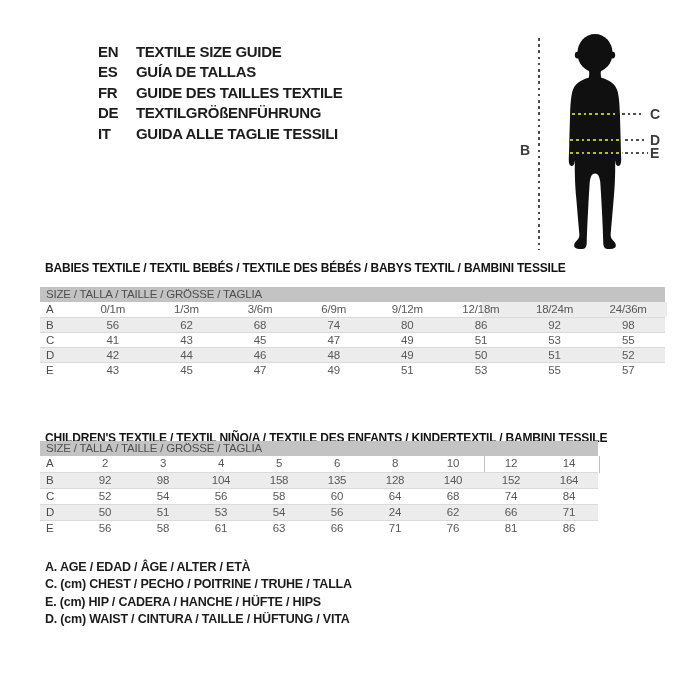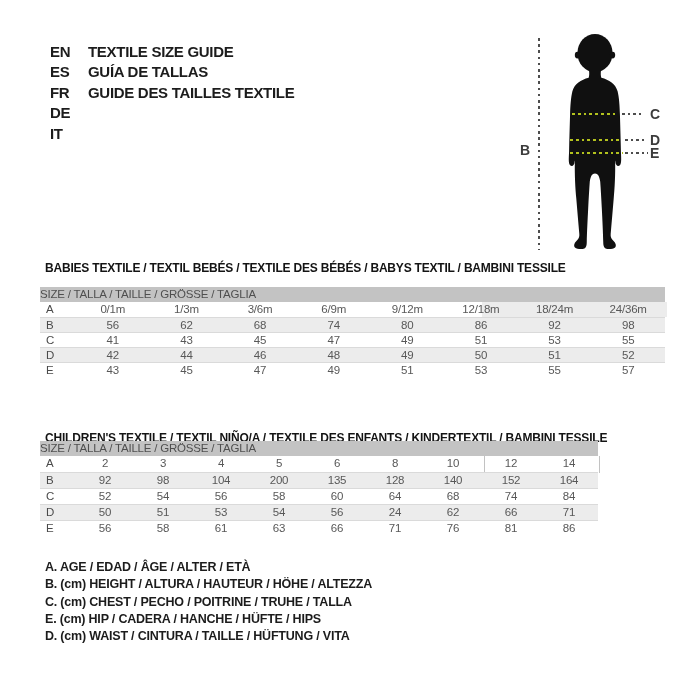--- a/index.html
+++ b/index.html
@@ -3,38 +3,38 @@
 <meta charset="utf-8">
 <style>
   html,body { margin:0; padding:0; background:#fff; }
   #page {
     position:relative; width:700px; height:700px; background:#ffffff;
     font-family:"Liberation Sans", sans-serif; overflow:hidden;
     -webkit-font-smoothing:antialiased;
   }
   
   #lang-block { position:absolute; left:50px; top:42px; color:#1c1c1c; }
-  .lang-row { display:flex; line-height:20.4px; font-size:15px; font-weight:700; letter-spacing:-0.3px; }
+  .lang-row { display:flex; line-height:20.4px; font-size:15px; font-weight:700; letter-spacing:-0.3px;margin-left:48px; }
   .lang-code { width:38px; }
   
   #figure { position:absolute; left:500px; top:25px; width:185px; height:232px; }
   #silhouette { position:absolute; left:64px; top:9px; width:62px; height:217px; }
   .dots-v { position:absolute; width:2.4px;
             background-image:repeating-linear-gradient(180deg,#4d4d4d 0 2.6px,transparent 2.6px 6.2px); }
   .dots-h { position:absolute; height:2.4px; }
   .dots-h.green { background-image:repeating-linear-gradient(90deg,#b3c21e 0 2.8px,transparent 2.8px 5.8px); }
   .dots-h.dark  { background-image:repeating-linear-gradient(90deg,#4d4d4d 0 2.6px,transparent 2.6px 5.6px); }
   .fig-label { position:absolute; font-size:14px; font-weight:600; color:#3c3c3c; line-height:14px; }
   
   .section-title { position:absolute; left:45px; font-size:12px; font-weight:700;
                    color:#141414; letter-spacing:-0.2px; white-space:nowrap; }
   
   .size-table { position:absolute; left:40px; background:#fff; }
   .thead { height:15px; line-height:15px; background:#c3c3c3; color:#4f4f4f;
-           font-size:11.5px; letter-spacing:-0.2px; position:relative; z-index:1; }
+           font-size:11.5px; padding-left:6px; letter-spacing:-0.2px; position:relative; z-index:1; }
   .tbody { position:relative; z-index:1; }
   .trow { display:flex; color:#585858; font-size:11.5px; letter-spacing:-0.2px; box-sizing:border-box; }
   #babies-table .trow { height:15px; line-height:14px; }
   #children-table .trow { height:16px; line-height:15px; }
   .trow + .trow { border-top:1px solid #dadada; }
   .trow.alt { background:#ececec; }
   .rlabel { width:36px; padding-left:6px; box-sizing:border-box; color:#4a4a4a; }
   .cell { flex:1; text-align:center; }
   .overlay { position:absolute; z-index:0; }
   #babies-shade { left:440px; top:15px; width:185px; height:15px; background:#ececec; border-left:2px solid #ffffff; }
@@ -57,23 +57,25 @@
     <div class="lang-row">
       <span class="lang-code">ES</span>
       <span class="lang-label">GUÍA DE TALLAS</span>
     </div>
     <div class="lang-row">
       <span class="lang-code">FR</span>
       <span class="lang-label">GUIDE DES TAILLES TEXTILE</span>
     </div>
     <div class="lang-row">
       <span class="lang-code">DE</span>
+      <span class="lang-label">TEXTILGRÖßENFÜHRUNG</span>
     </div>
     <div class="lang-row">
       <span class="lang-code">IT</span>
+      <span class="lang-label">GUIDA ALLE TAGLIE TESSILI</span>
     </div>
   </div>
 
   <div id="figure">
     <svg id="silhouette" viewBox="0 0 60 216" xmlns="http://www.w3.org/2000/svg">
       <g fill="#101010">
         <ellipse cx="30" cy="19" rx="17.5" ry="19"></ellipse>
         <ellipse cx="12.5" cy="21" rx="2.6" ry="3.4"></ellipse>
         <ellipse cx="47.5" cy="21" rx="2.6" ry="3.4"></ellipse>
         <path d="M24 36 L36 36
@@ -206,21 +208,21 @@
           <span class="cell">8</span>
           <span class="cell">10</span>
           <span class="cell">12</span>
           <span class="cell">14</span>
         </div>
         <div class="trow alt">
           <span class="rlabel">B</span>
           <span class="cell">92</span>
           <span class="cell">98</span>
           <span class="cell">104</span>
-          <span class="cell">200</span>
+          <span class="cell">158</span>
           <span class="cell">135</span>
           <span class="cell">128</span>
           <span class="cell">140</span>
           <span class="cell">152</span>
           <span class="cell">164</span>
         </div>
         <div class="trow">
           <span class="rlabel">C</span>
           <span class="cell">52</span>
           <span class="cell">54</span>
@@ -254,19 +256,18 @@
           <span class="cell">71</span>
           <span class="cell">76</span>
           <span class="cell">81</span>
           <span class="cell">86</span>
         </div>
       </div>
   </div>
 
   <div id="legend-block">
     <div class="legend-row">A. AGE / EDAD / ÂGE / ALTER / ETÀ</div>
-    <div class="legend-row">B. (cm) HEIGHT / ALTURA / HAUTEUR / HÖHE / ALTEZZA</div>
     <div class="legend-row">C. (cm) CHEST / PECHO / POITRINE / TRUHE / TALLA</div>
     <div class="legend-row">E. (cm) HIP / CADERA / HANCHE / HÜFTE / HIPS</div>
     <div class="legend-row">D. (cm) WAIST / CINTURA / TAILLE / HÜFTUNG / VITA</div>
   </div>
 
 </div>
 
 </body></html>

